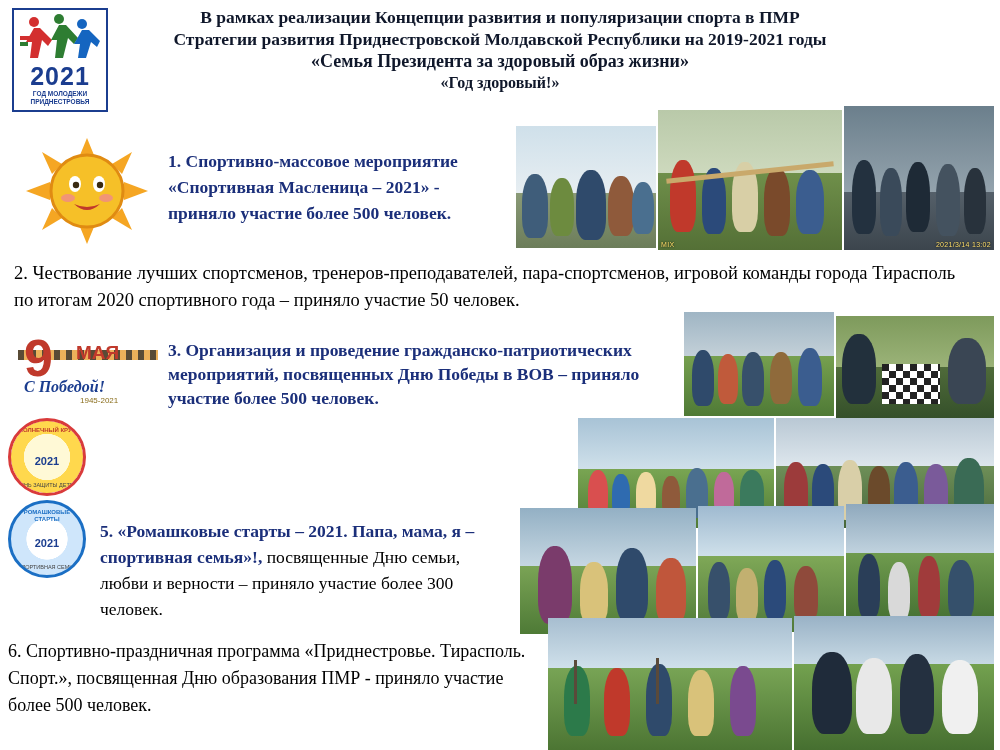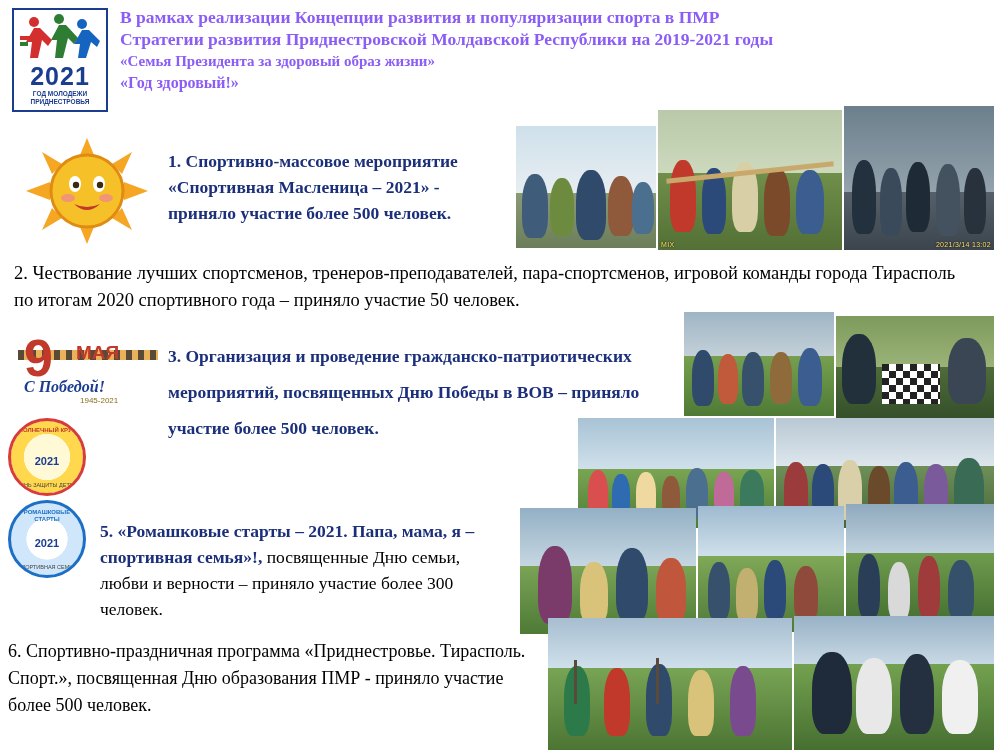--- a/index.html
+++ b/index.html
@@ -65,26 +65,27 @@
     font-size: 6.5px;
     line-height: 8px;
     color: #1b3d8f;
     font-weight: bold;
   }
   .header-text {
     position: absolute;
     left: 120px;
     top: 6px;
     width: 760px;
-    color: #8b5cf6;
+    text-align: center;
+    color: #0f172a;
     font-weight: bold;
     font-size: 17.5px;
     line-height: 22px;
   }
-  .header-text .l4 { font-size: 15px; }
+  .header-text .l4 { font-size: 18px; }
   .header-text .l5 { font-size: 16px; }
 
   
   .txt {
     position: absolute;
     color: #000000;
   }
   .bold-navy {
     color: #1b2f7a;
     font-weight: bold;
@@ -101,21 +102,21 @@
     top: 260px;
     width: 962px;
     font-size: 18.5px;
     line-height: 27px;
   }
   .item3 {
     left: 168px;
     top: 338px;
     width: 505px;
     font-size: 17.5px;
-    line-height: 36px;
+    line-height: 24px;
   }
   .item4 {
     left: 90px;
     top: 422px;
     width: 490px;
     font-size: 18px;
     line-height: 27px;
   }
   .item5 {
     left: 100px;

